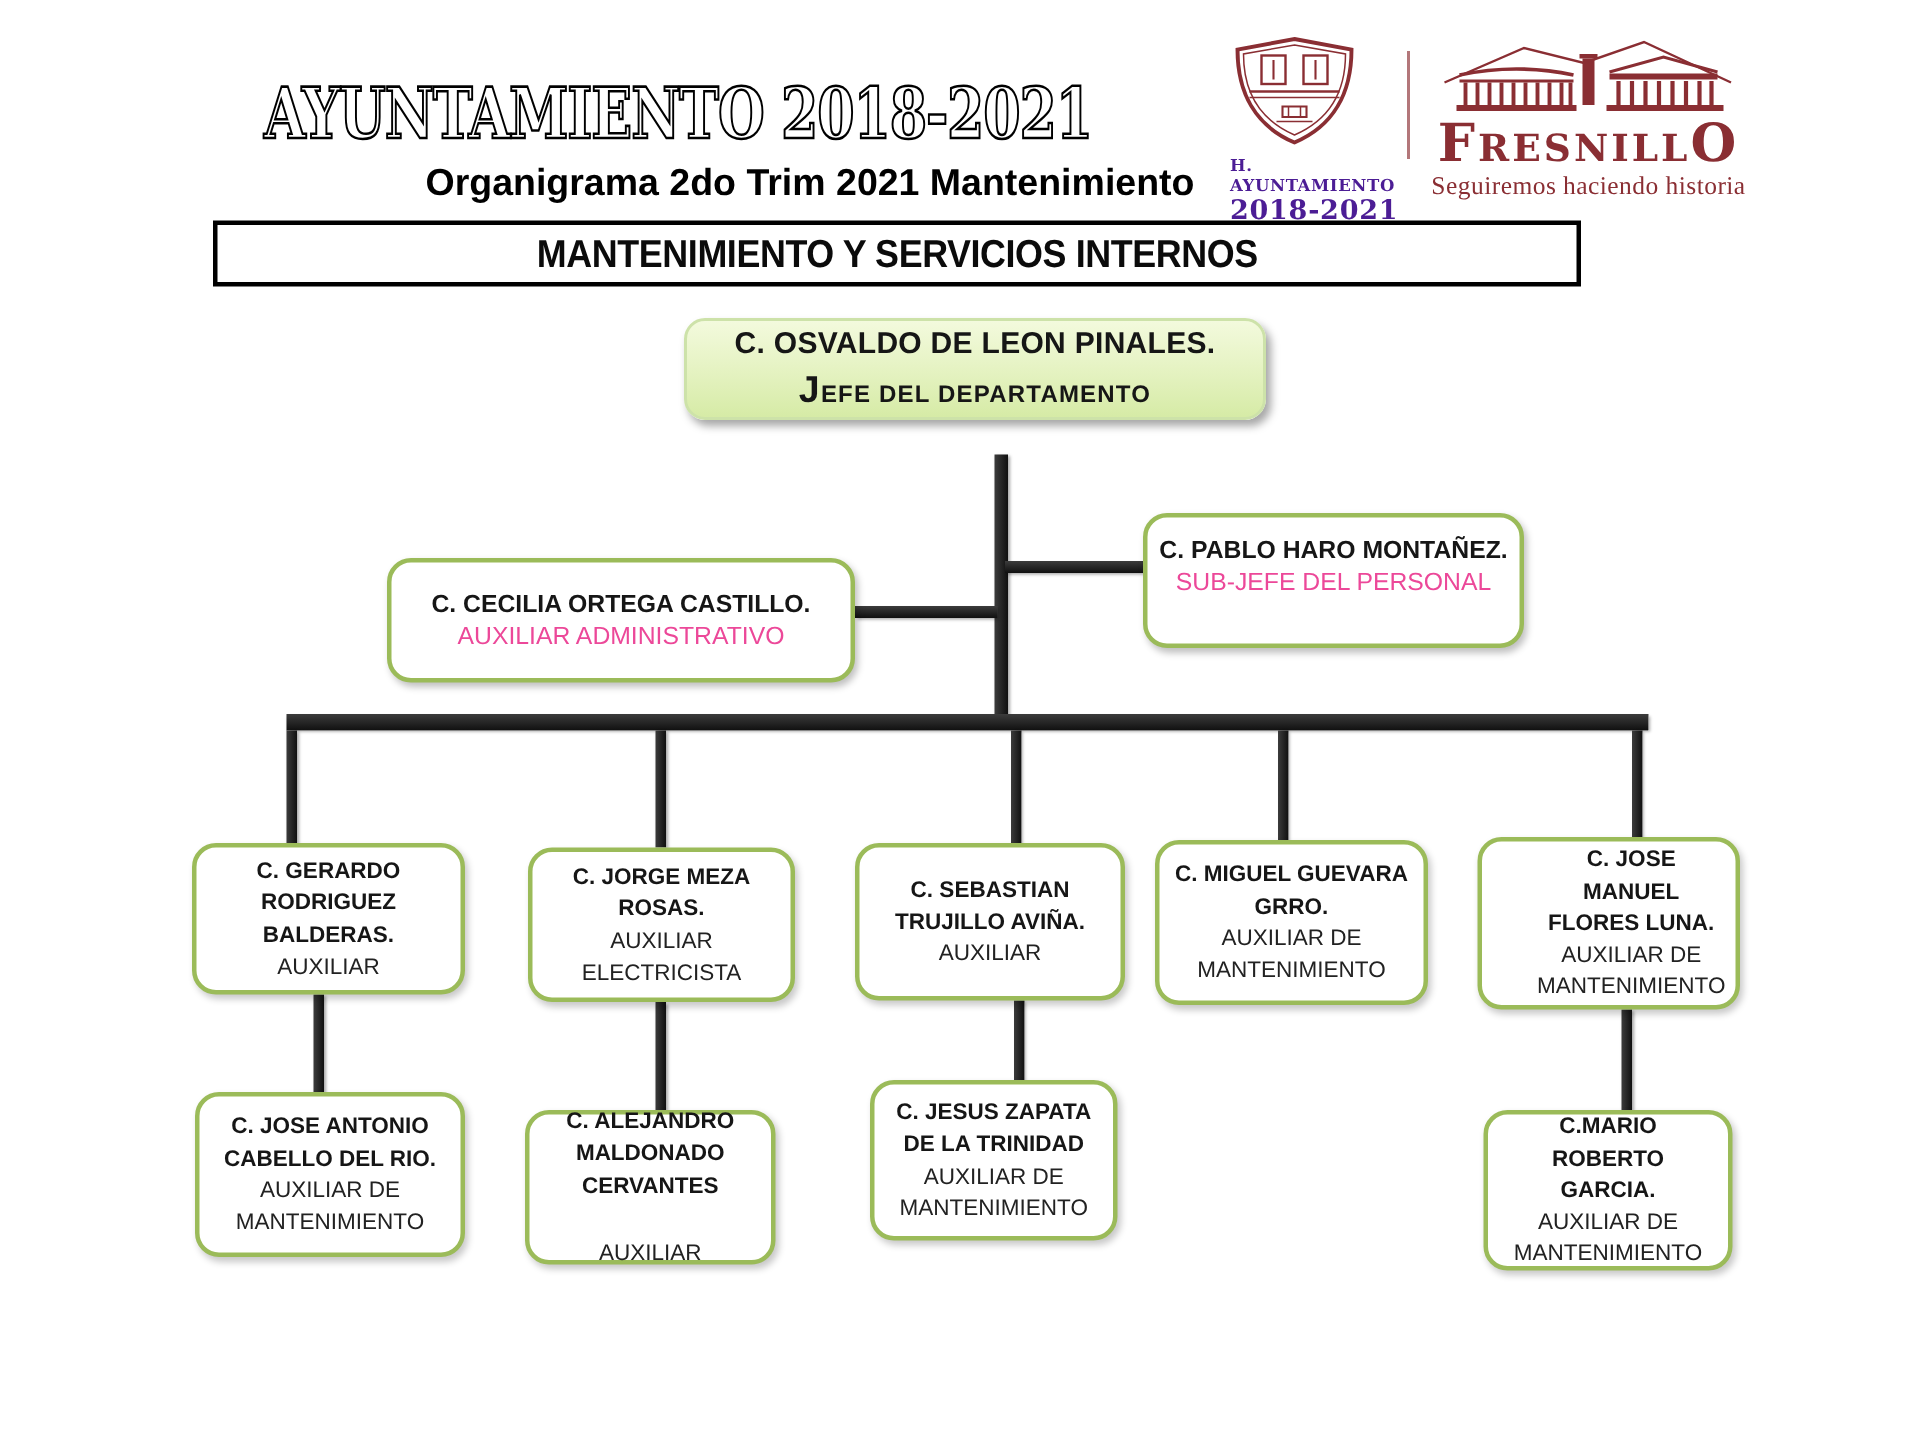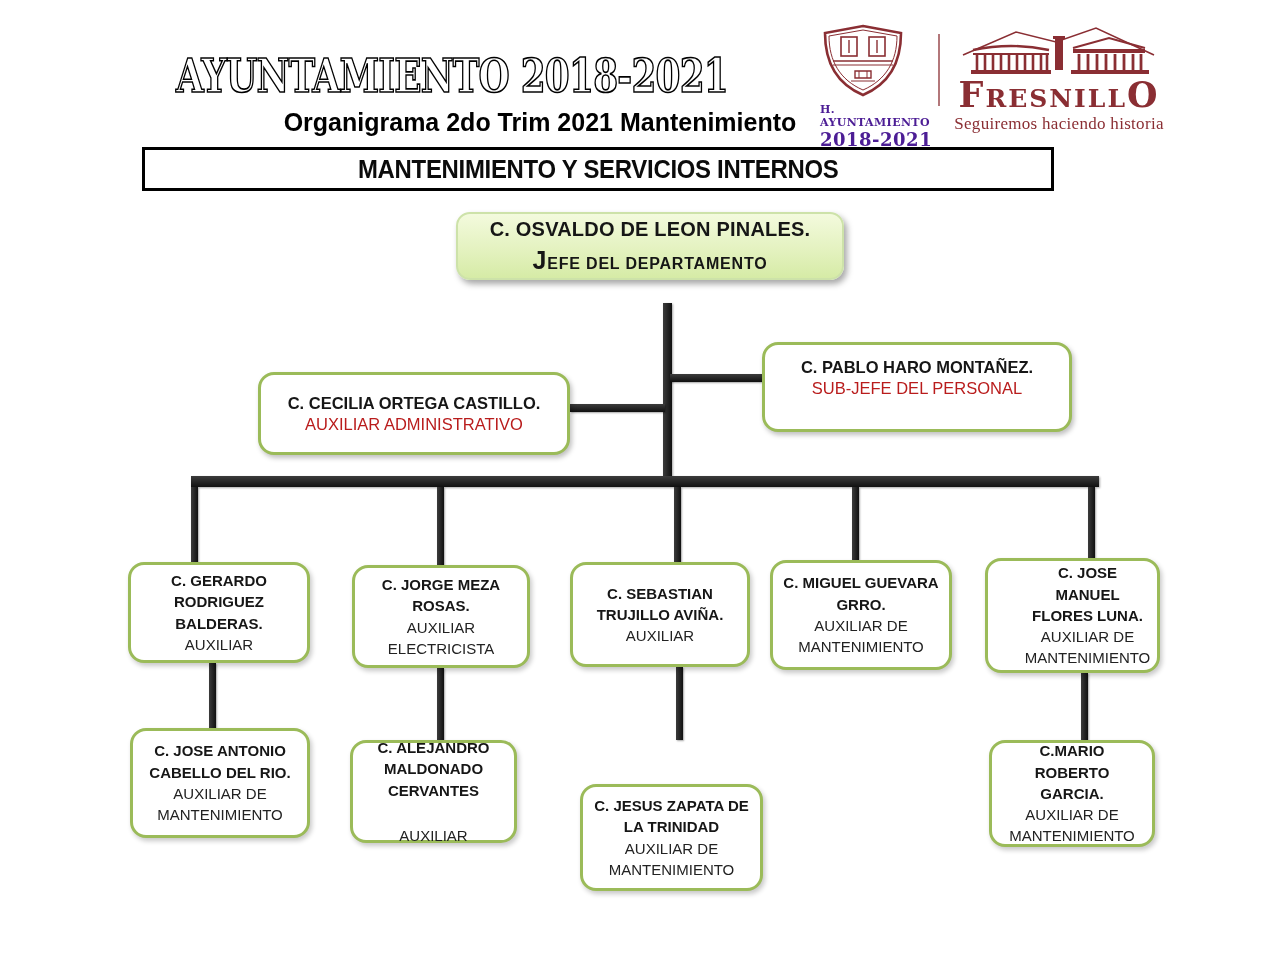--- a/index.html
+++ b/index.html
@@ -46,42 +46,42 @@
     text-align:center;
   }
   .root-name { font-size:20px; font-weight:bold; color:#161616; letter-spacing:.2px; }
   .root-role { font-size:16px; font-weight:bold; color:#161616; letter-spacing:.8px; }
   .root-role .initial { font-size:25px; font-weight:bold; }
 
   .box-staff {
     position:absolute; background:#fff; border:3px solid #9bbb59; border-radius:16px;
     box-shadow:2px 3px 5px rgba(0,0,0,.25); text-align:center;
   }
-  .box-pablo   { left:762px; top:342px; width:310px; height:90px; padding-top:13px; }
+  .box-pablo   { left:762px; top:342px; width:254px; height:90px; padding-top:13px; }
   .box-cecilia { left:258px; top:372px; width:312px; height:83px; display:flex; flex-direction:column; justify-content:center; }
   .staff-name { font-size:16.5px; font-weight:bold; color:#161616; }
-  .staff-role { font-size:16.5px; color:#b91c1c; margin-top:2px; }
+  .staff-role { font-size:16.5px; color:#ec4899; margin-top:2px; }
 
   .box-worker {
     position:absolute; background:#fff; border:3px solid #9bbb59; border-radius:16px;
     box-shadow:2px 3px 5px rgba(0,0,0,.22);
     display:flex; flex-direction:column; align-items:center; justify-content:center;
     text-align:center; padding:6px 10px; line-height:1.42;
   }
   .worker-name { font-size:15px; font-weight:bold; color:#161616; display:block; }
   .worker-role { font-size:15px; color:#222; display:block; }
 
   .w1 { left:128px; top:562px; width:182px; height:101px; }
   .w2 { left:352px; top:565px; width:178px; height:103px; }
   .w3 { left:570px; top:562px; width:180px; height:105px; }
   .w4 { left:770px; top:560px; width:182px; height:110px; }
   .w5 { left:985px; top:558px; width:175px; height:115px;padding-left:40px; }
   .b1 { left:130px; top:728px; width:180px; height:110px; }
   .b2 { left:350px; top:740px; width:167px; height:103px;gap:24px; }
-  .b3 { left:580px; top:784px; width:183px; height:107px; }
+  .b3 { left:580px; top:720px; width:165px; height:107px; }
   .b4 { left:989px; top:740px; width:166px; height:107px; }
 
   
   .conn { position:absolute; background:linear-gradient(90deg,#3c3c3c,#101010); box-shadow:1px 1px 2px rgba(0,0,0,.35); }
   .conn.h { background:linear-gradient(180deg,#3c3c3c,#101010); }
   .c-trunk   { left:663px; top:303px; width:9px;  height:176px; }
   .c-pablo   { left:670px; top:374px; width:92px; height:8px; }
   .c-cecilia { left:570px; top:404px; width:95px; height:8px; }
   .c-bar     { left:191px; top:476px; width:908px; height:11px; }
   .c-s1 { left:191px;  top:487px; width:7px; height:75px; }

